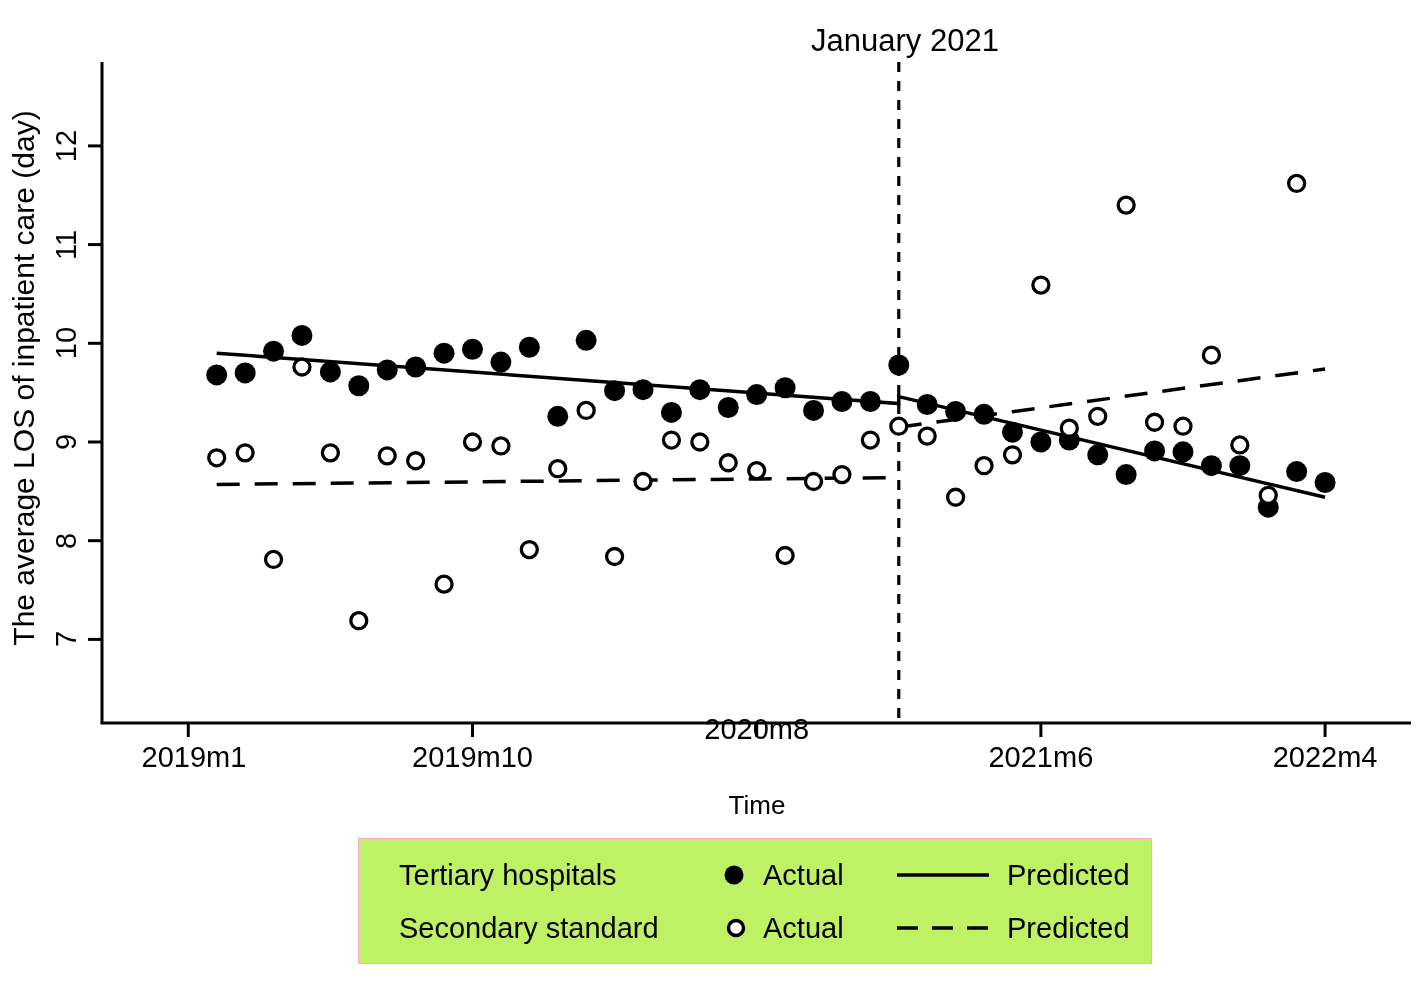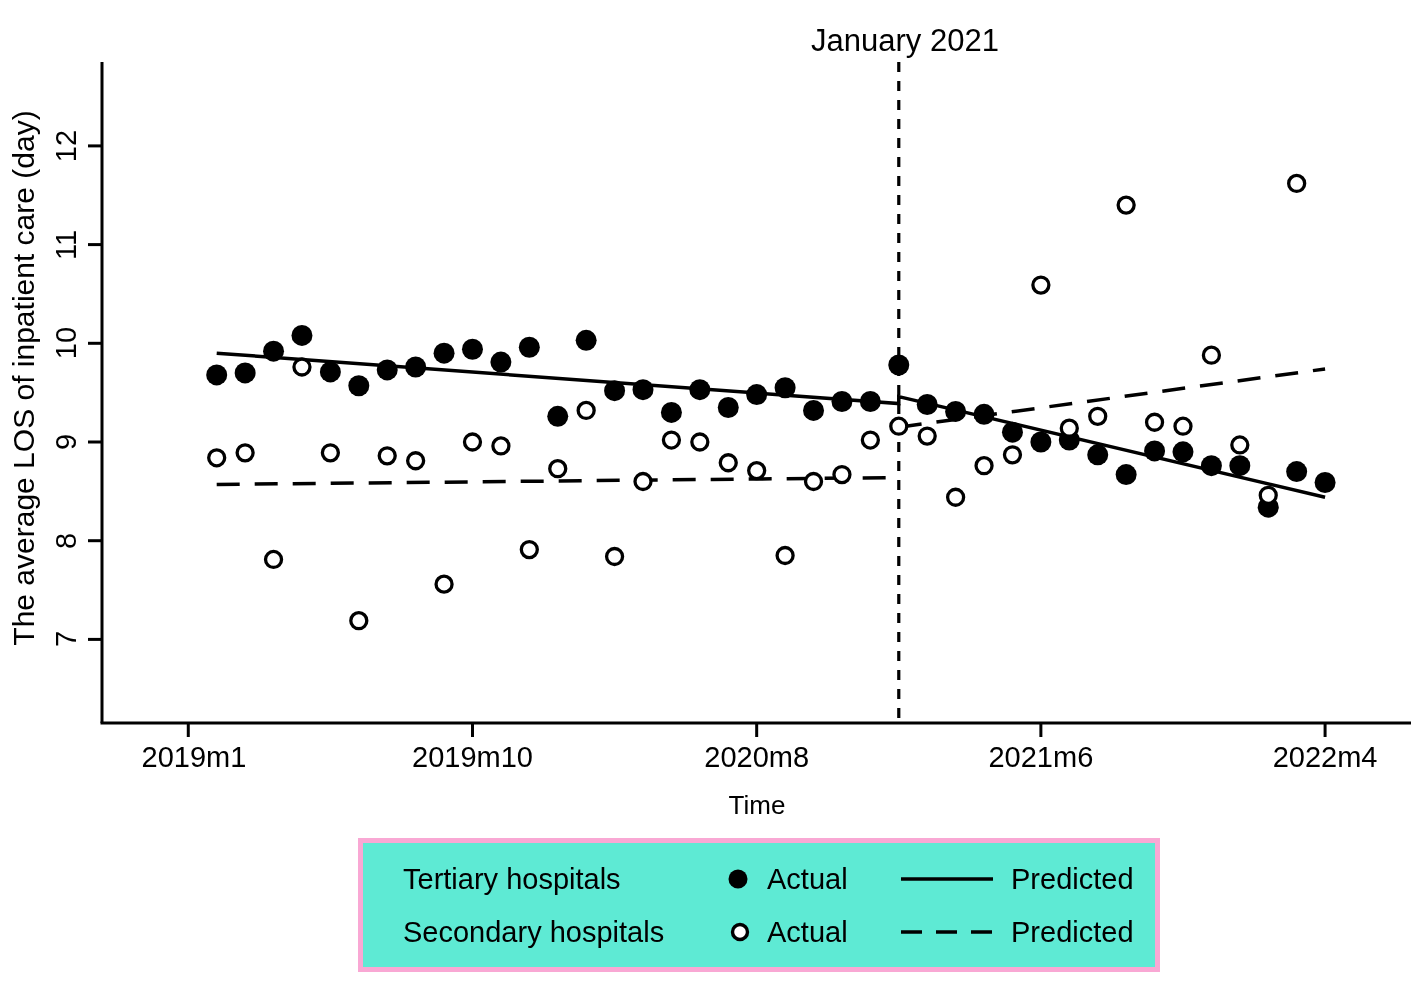--- a/index.html
+++ b/index.html
@@ -9,21 +9,21 @@
   }
   .abs{position:absolute;}
   .centered{transform:translate(-50%,-50%);}
   #annotation-top{font-size:31px;white-space:nowrap;}
   #y-axis-title{font-size:30px;white-space:nowrap;transform:translate(-50%,-50%) rotate(-90deg);}
   #x-axis-title{font-size:26px;white-space:nowrap;}
   .x-tick-label{font-size:29px;white-space:nowrap;transform:translateX(-50%);}
   .y-tick-label{font-size:29px;white-space:nowrap;transform:translate(-50%,-50%) rotate(-90deg);}
   #legend-box{
     left:358px;top:818px;width:792px;height:124px;
-    border:5px solid #f9a8d4;background:#5eead4;text-align:right;
+    border:1px solid #f9a8d4;background:#bef264;text-align:right;
   }
   .legend-cell{position:absolute;transform:translateY(-50%);font-size:29px;white-space:nowrap;}
   .legend-marker{position:absolute;transform:translate(0,-50%);line-height:0;}
   #footer-note{left:110px;top:955px;font-size:29px;white-space:nowrap;}
   svg{display:block;}
 </style>
 </head>
 <body>
 
 <div id="stage">
@@ -141,40 +141,40 @@
         </svg>
     </div>
     <div class="legend-cell" style="left:404px;top:36px">Actual</div>
     <div class="legend-marker" style="left:538px;top:36px">
       <svg width="92" height="8">
           <line x1="0" y1="4" x2="92" y2="4" stroke="#000" stroke-width="3.5"></line>
         </svg>
     </div>
     <div class="legend-cell" style="left:648px;top:36px">Predicted</div>
 
-    <div class="legend-cell" style="left:40px;top:89px">Secondary hospitals</div>
+    <div class="legend-cell" style="left:40px;top:89px">Secondary standard</div>
     <div class="legend-marker" style="left:365px;top:89px">
       <svg width="24" height="24">
           <circle cx="12" cy="12" r="7.5" fill="#fff" stroke="#000" stroke-width="3.4"></circle>
         </svg>
     </div>
     <div class="legend-cell" style="left:404px;top:89px">Actual</div>
     <div class="legend-marker" style="left:538px;top:89px">
       <svg width="92" height="8">
           <line x1="0" y1="4" x2="92" y2="4" stroke="#000" stroke-width="3.5" stroke-dasharray="21 14"></line>
         </svg>
     </div>
     <div class="legend-cell" style="left:648px;top:89px">Predicted</div>
   </div>
 
 
   <div id="x-tick-labels">
       <div class="abs x-tick-label" style="left: 194px; top: 721px;">2019m1</div>
       <div class="abs x-tick-label" style="left: 472.48px; top: 721px; text-align: right;">2019m10</div>
-      <div class="abs x-tick-label" style="left: 756.68px; top: 721px;">2020m8</div>
+      <div class="abs x-tick-label" style="left: 756.68px; top: 693px;">2020m8</div>
       <div class="abs x-tick-label" style="left: 1040.88px; top: 721px;">2021m6</div>
       <div class="abs x-tick-label" style="left: 1325.08px; top: 721px;">2022m4</div>
     </div>
 
   <div id="y-tick-labels">
       <div class="abs y-tick-label" style="left: 66px; top: 619.4px;">7</div>
       <div class="abs y-tick-label" style="left: 66px; top: 520.7px;">8</div>
       <div class="abs y-tick-label" style="left: 66px; top: 422px;">9</div>
       <div class="abs y-tick-label" style="left: 66px; top: 323.3px;">10</div>
       <div class="abs y-tick-label" style="left: 66px; top: 224.6px;">11</div>

